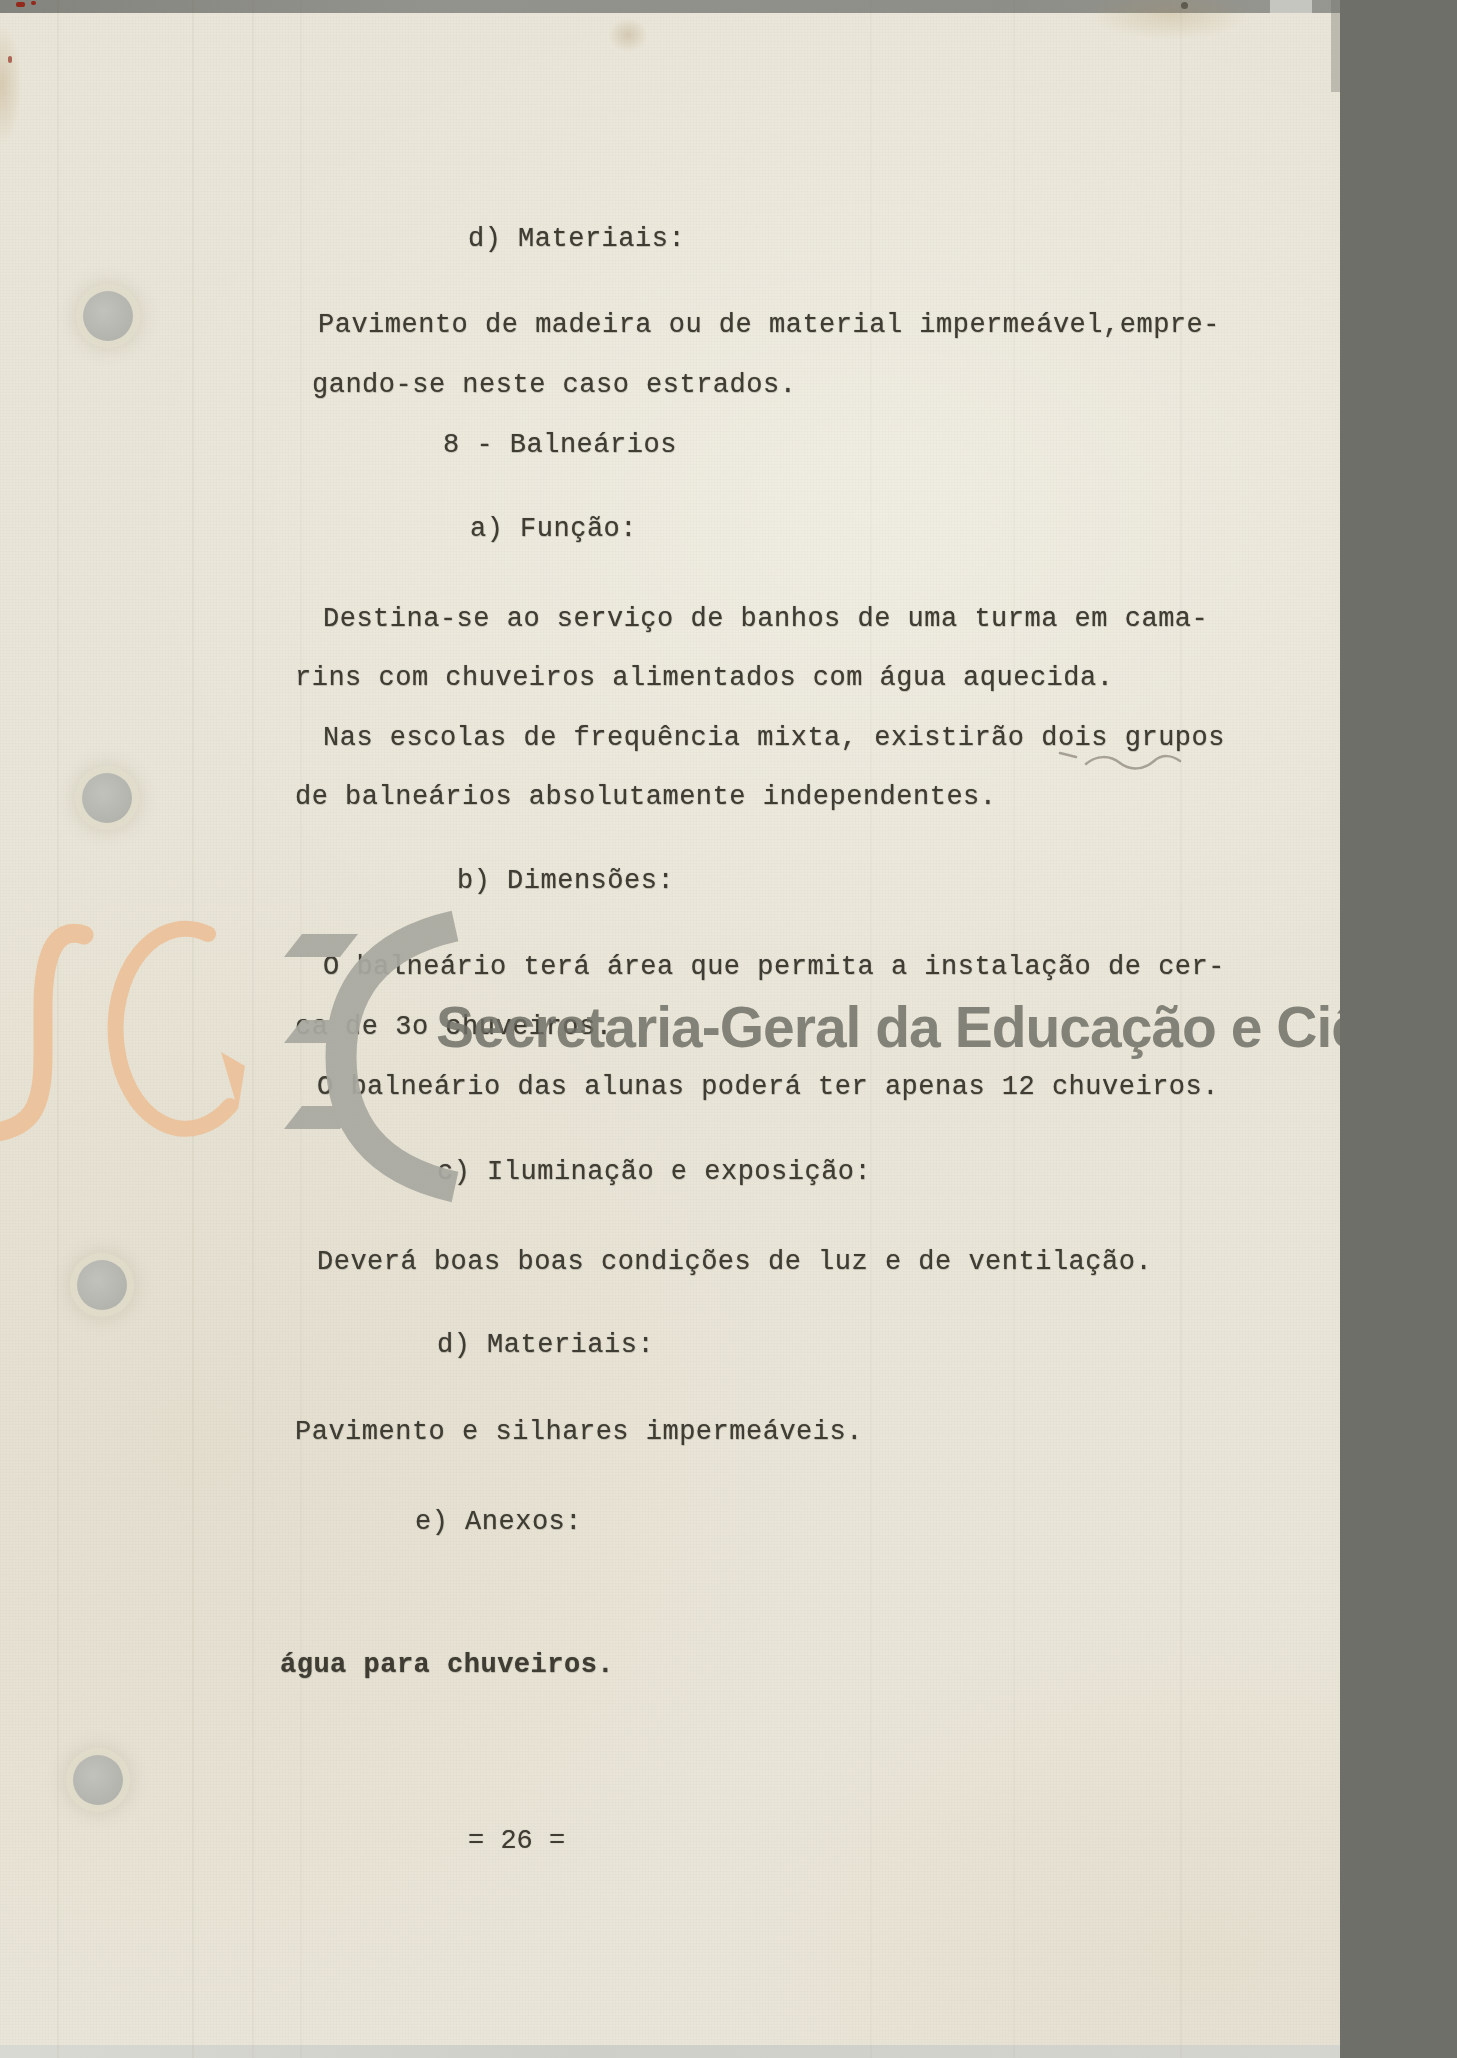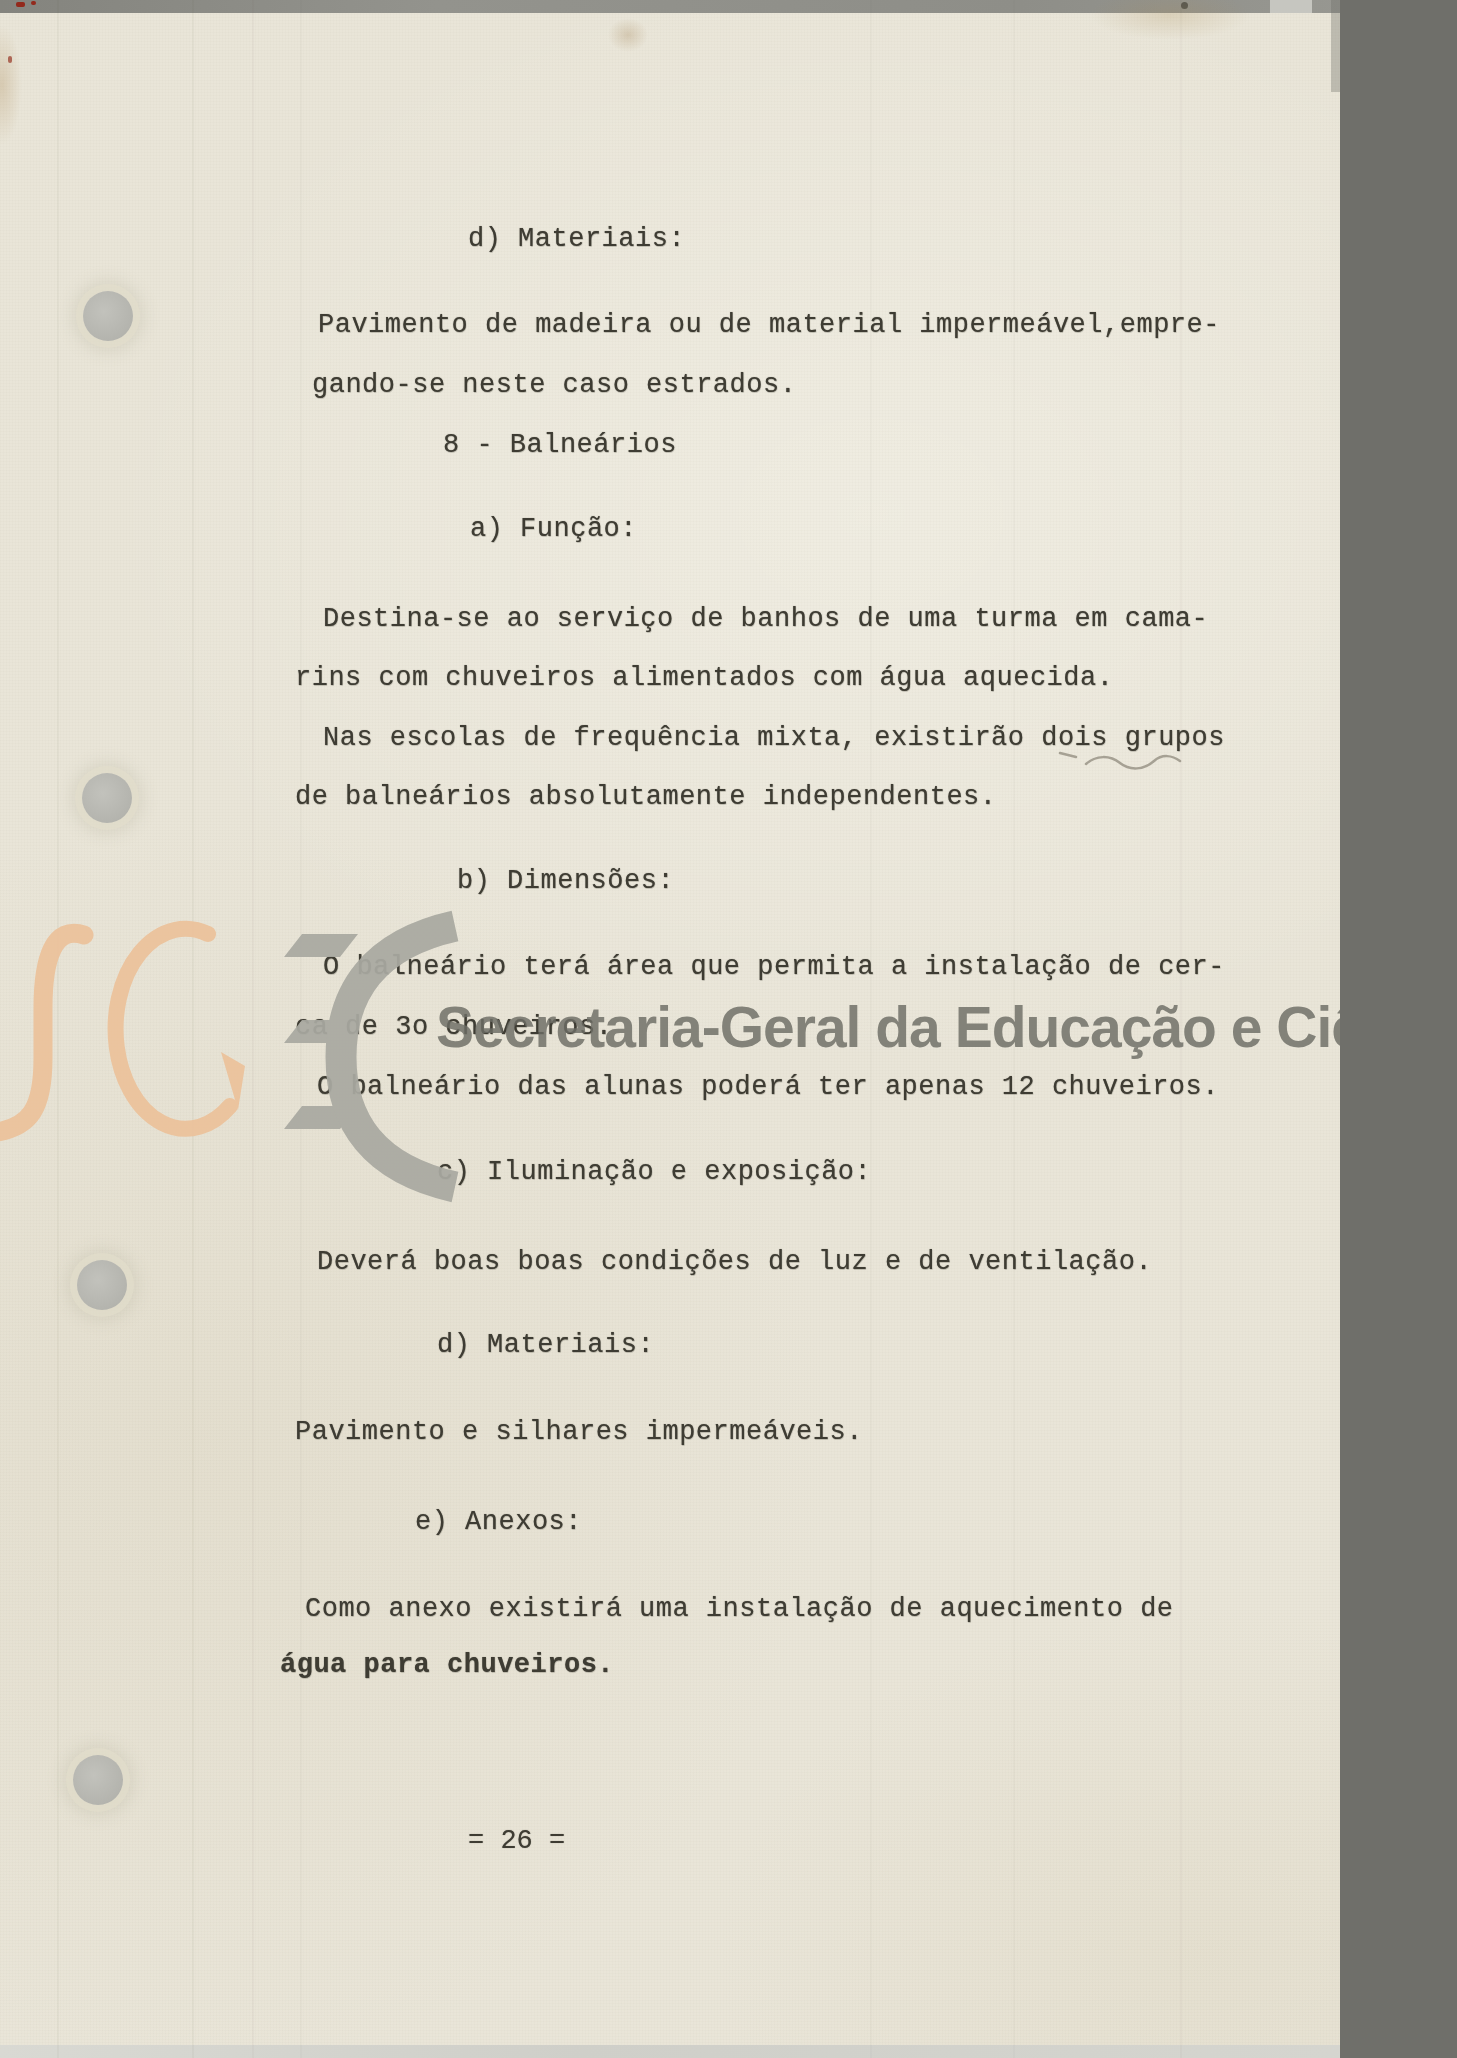--- a/index.html
+++ b/index.html
@@ -96,21 +96,20 @@
   <div class="tline" style="left:295px;top:780px;">de balneários absolutamente independentes.</div>
   <div class="tline" style="left:457px;top:864px;">b) Dimensões:</div>
   <div class="tline" style="left:323px;top:950px;">O balneário terá área que permita a instalação de cer-</div>
   <div class="tline" style="left:295px;top:1010px;">ca de 3o chuveiros.</div>
   <div class="tline" style="left:317px;top:1070px;">O balneário das alunas poderá ter apenas 12 chuveiros.</div>
   <div class="tline" style="left:437px;top:1155px;">c) Iluminação e exposição:</div>
   <div class="tline" style="left:317px;top:1245px;">Deverá boas boas condições de luz e de ventilação.</div>
   <div class="tline" style="left:437px;top:1328px;">d) Materiais:</div>
   <div class="tline" style="left:295px;top:1415px;">Pavimento e silhares impermeáveis.</div>
   <div class="tline" style="left:415px;top:1505px;">e) Anexos:</div>
-  <div class="tline" style="left:305px;top:1592px;">Como anexo existirá uma instalação de aquecimento de</div>
   <div class="tline" style="left:280px;top:1648px;font-weight:bold;">água para chuveiros.</div>
 
   <svg class="pencil" width="1457" height="2058" viewBox="0 0 1457 2058">
     <path d="M1060,753 l 16,4 M1086,764 c 10,-9 24,-9 34,-1 c 10,8 24,7 34,-2 c 8,-7 18,-6 26,0" fill="none" stroke="#8f897c" stroke-width="2.5" opacity="0.75" stroke-linecap="round"></path>
   </svg>
 
   <svg class="wm-logo" width="1457" height="2058" viewBox="0 0 1457 2058">
     <g opacity="0.93">
 
       <path d="M 84,935 C 54,925 43,958 43,1008 L 43,1058 C 43,1110 29,1126 -2,1132" fill="none" stroke="#ecc29b" stroke-width="19" stroke-linecap="round"></path>

